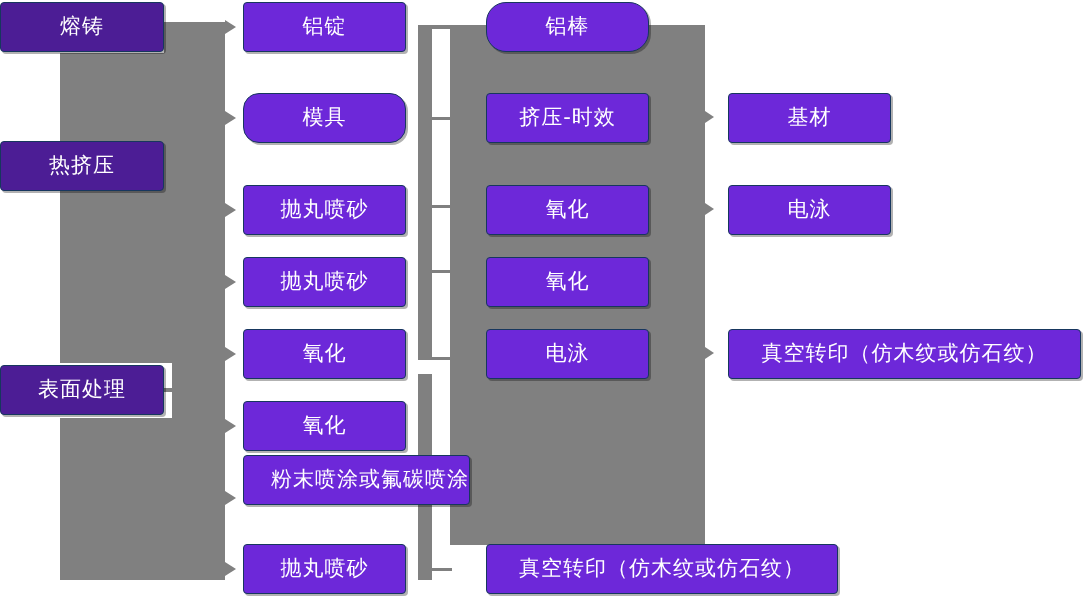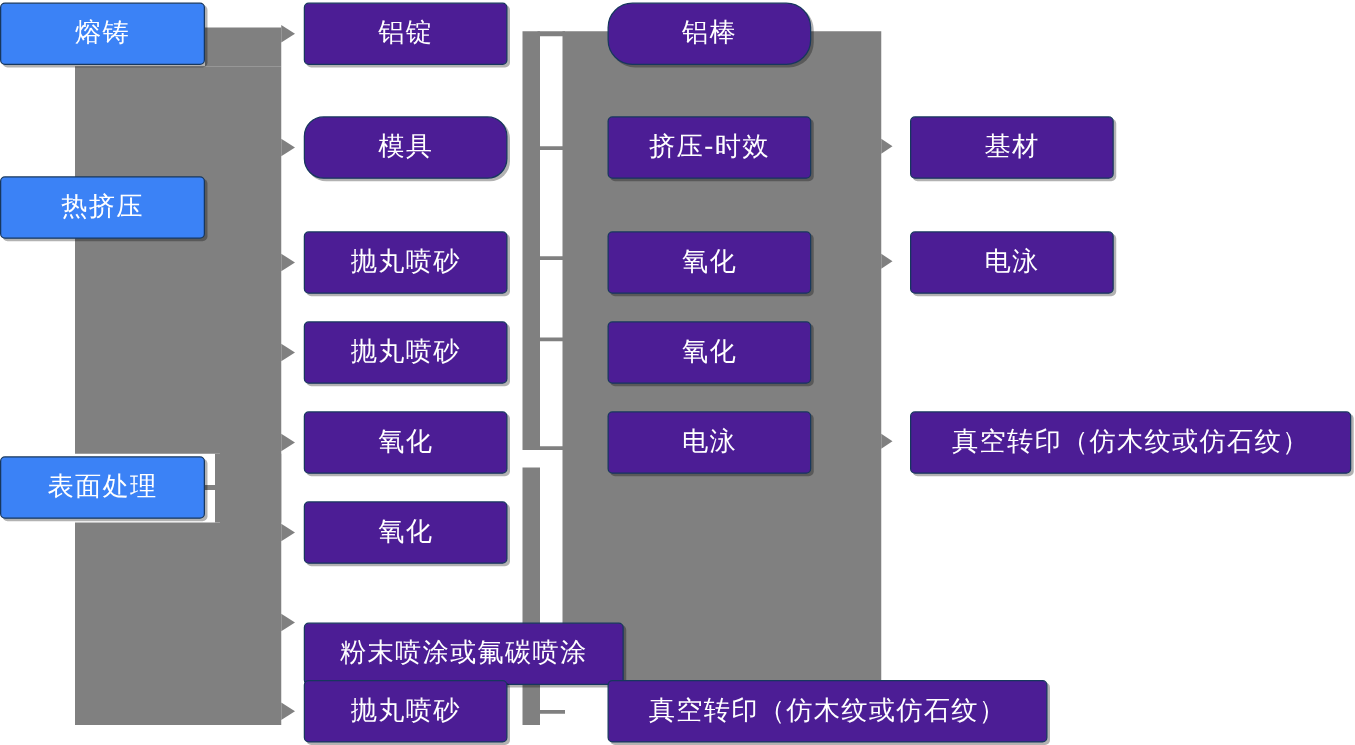--- a/index.html
+++ b/index.html
@@ -53,24 +53,24 @@
     border: 1px solid #17375e;
     border-radius: 4px;
     box-shadow: 2px 2px 0 rgba(0, 0, 0, 0.30);
     font-size: 21px;
     line-height: 1.1;
     letter-spacing: 1px;
     white-space: nowrap;
     text-align: center;
   }
   .node.dark {
-    background: #3b82f6;
+    background: #4c1d95;
   }
   .node.light {
-    background: #4c1d95;
+    background: #6d28d9;
   }
 </style>
 </head>
 <body>
 
 <div id="canvas">
 
   <div class="gray" style="left:60px; top:53px; width:165px; height:527px;"></div>
 
   <div class="gray" style="left:164px; top:22px; width:61px; height:31px;"></div>
@@ -125,21 +125,21 @@
   </div>
   <div class="node light" style="left:243px; top:257px; width:163px; height:50px;">
     <span>抛丸喷砂</span>
   </div>
   <div class="node light" style="left:243px; top:329px; width:163px; height:50px;">
     <span>氧化</span>
   </div>
   <div class="node light" style="left:243px; top:401px; width:163px; height:50px;">
     <span>氧化</span>
   </div>
-  <div class="node light" style="left:243px; top:498px; width:256px; height:50px;">
+  <div class="node light" style="left:243px; top:455px; width:227px; height:50px;justify-content:flex-end;">
     <span>粉末喷涂或氟碳喷涂</span>
   </div>
   <div class="node light" style="left:243px; top:544px; width:163px; height:50px;">
     <span>抛丸喷砂</span>
   </div>
 
   <div class="node light" style="left:486px; top:2px; width:163px; height:50px;border-radius:20px;">
     <span>铝棒</span>
   </div>
   <div class="node light" style="left:486px; top:93px; width:163px; height:50px;">

